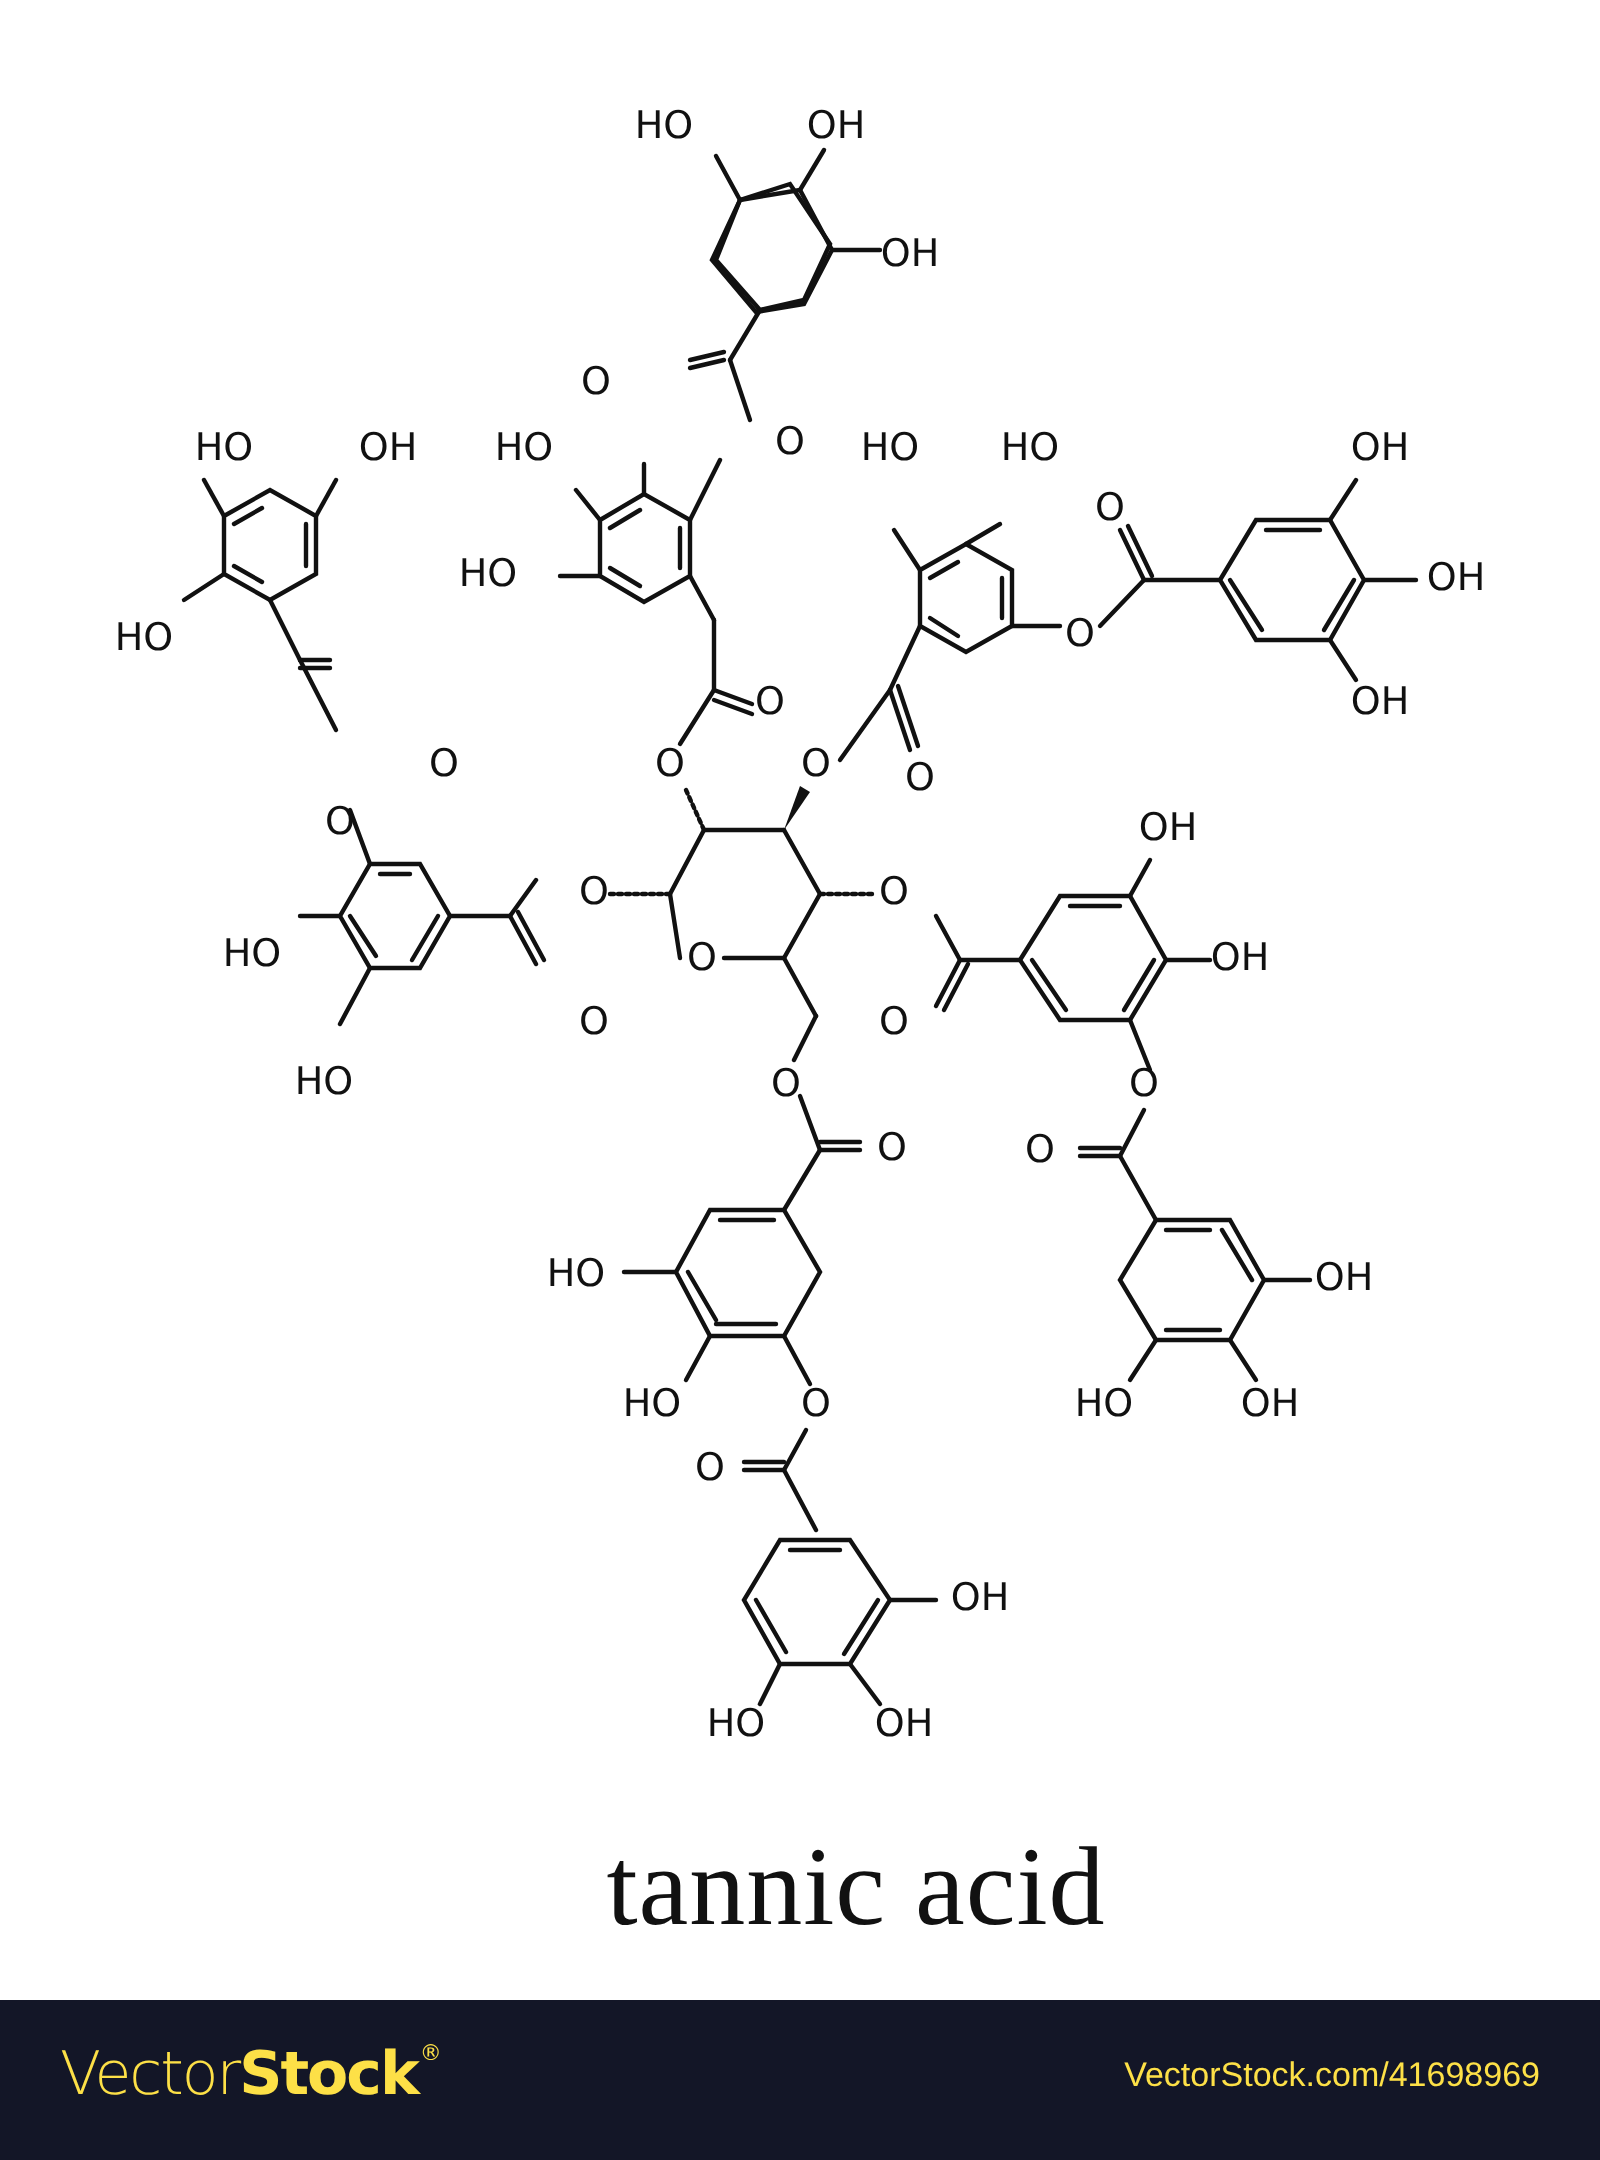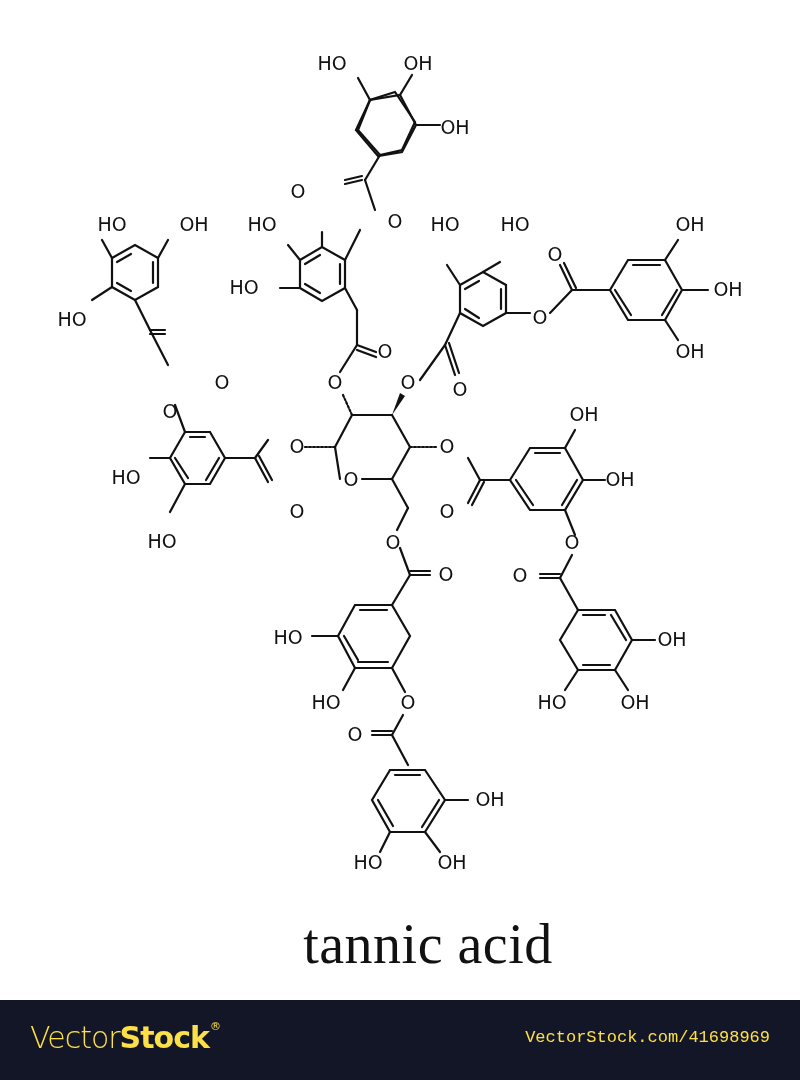--- a/index.html
+++ b/index.html
@@ -7,21 +7,21 @@
   #diagram { position:absolute; left:0; top:0; width:800px; height:1000px; }
   #diagram line, #diagram path { stroke:#111; stroke-width:2.2; fill:none; stroke-linecap:round; }
   #diagram .wedge { fill:#111; stroke:none; }
   #diagram text { font-family:"DejaVu Sans", sans-serif; font-size:19px; fill:#111; dominant-baseline:middle; text-anchor:middle; }
   .title { position:absolute; left:0; width:800px; top:912px; text-align:center; font-family:"Liberation Serif", serif; font-size:56px; color:#111; letter-spacing:0.5px;margin-left:28px; }
   .footer { position:absolute; left:0; top:1000px; width:800px; height:96px; background:#131627; color:#fde047; }
   .brand { position:absolute; left:30px; top:20px; font-family:"DejaVu Sans", sans-serif; font-size:30px; letter-spacing:-1px; }
   .brand .light { font-weight:300; }
   .brand .bold { font-weight:bold; }
   .brand sup { font-size:11px; vertical-align:top; margin-left:1px; }
-  .ref { position:absolute; right:30px; top:28px; font-family:Liberation Mono, monospace; font-size:17px; }
+  .ref { position:absolute; right:30px; top:28px; font-family:Liberation Sans, sans-serif; font-size:17px; }
 </style>
 </head>
 <body>
 
 <svg id="diagram" viewBox="0 0 800 1000" xmlns="http://www.w3.org/2000/svg">
 
   <g>
     <line x1="352" y1="415" x2="392" y2="415"></line>
     <line x1="392" y1="415" x2="410" y2="447"></line>
     <line x1="410" y1="447" x2="392" y2="479"></line>

